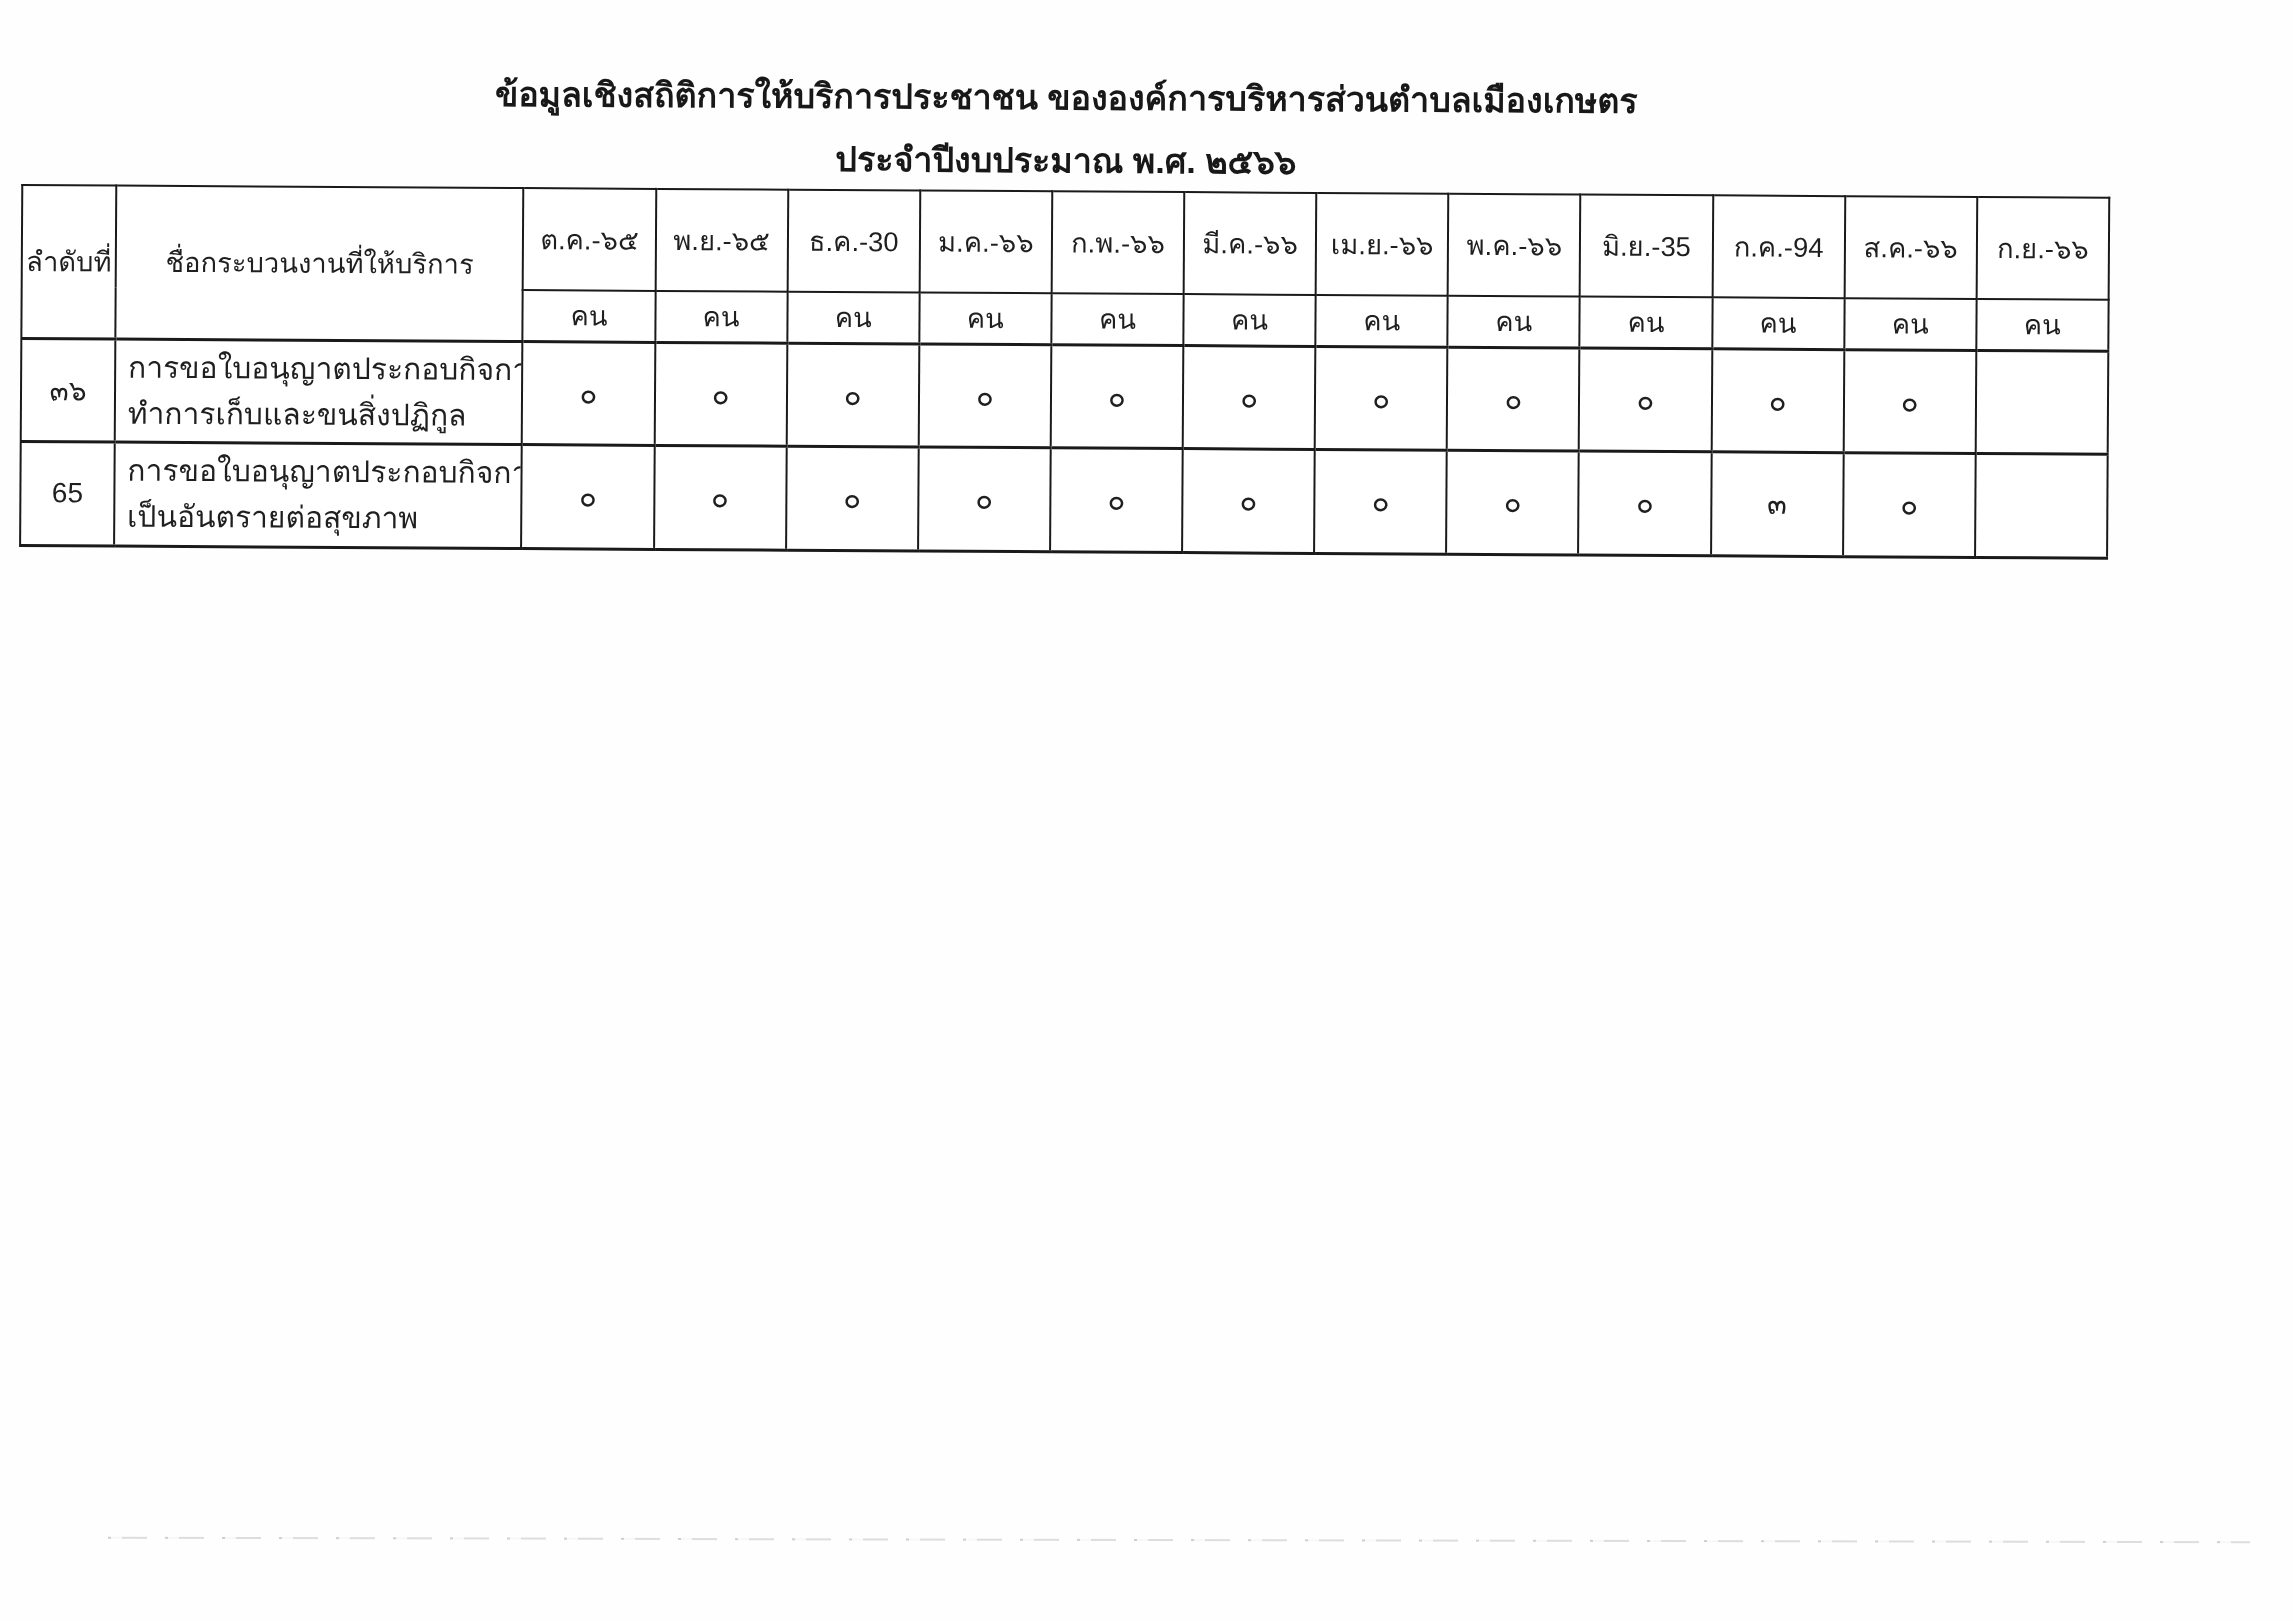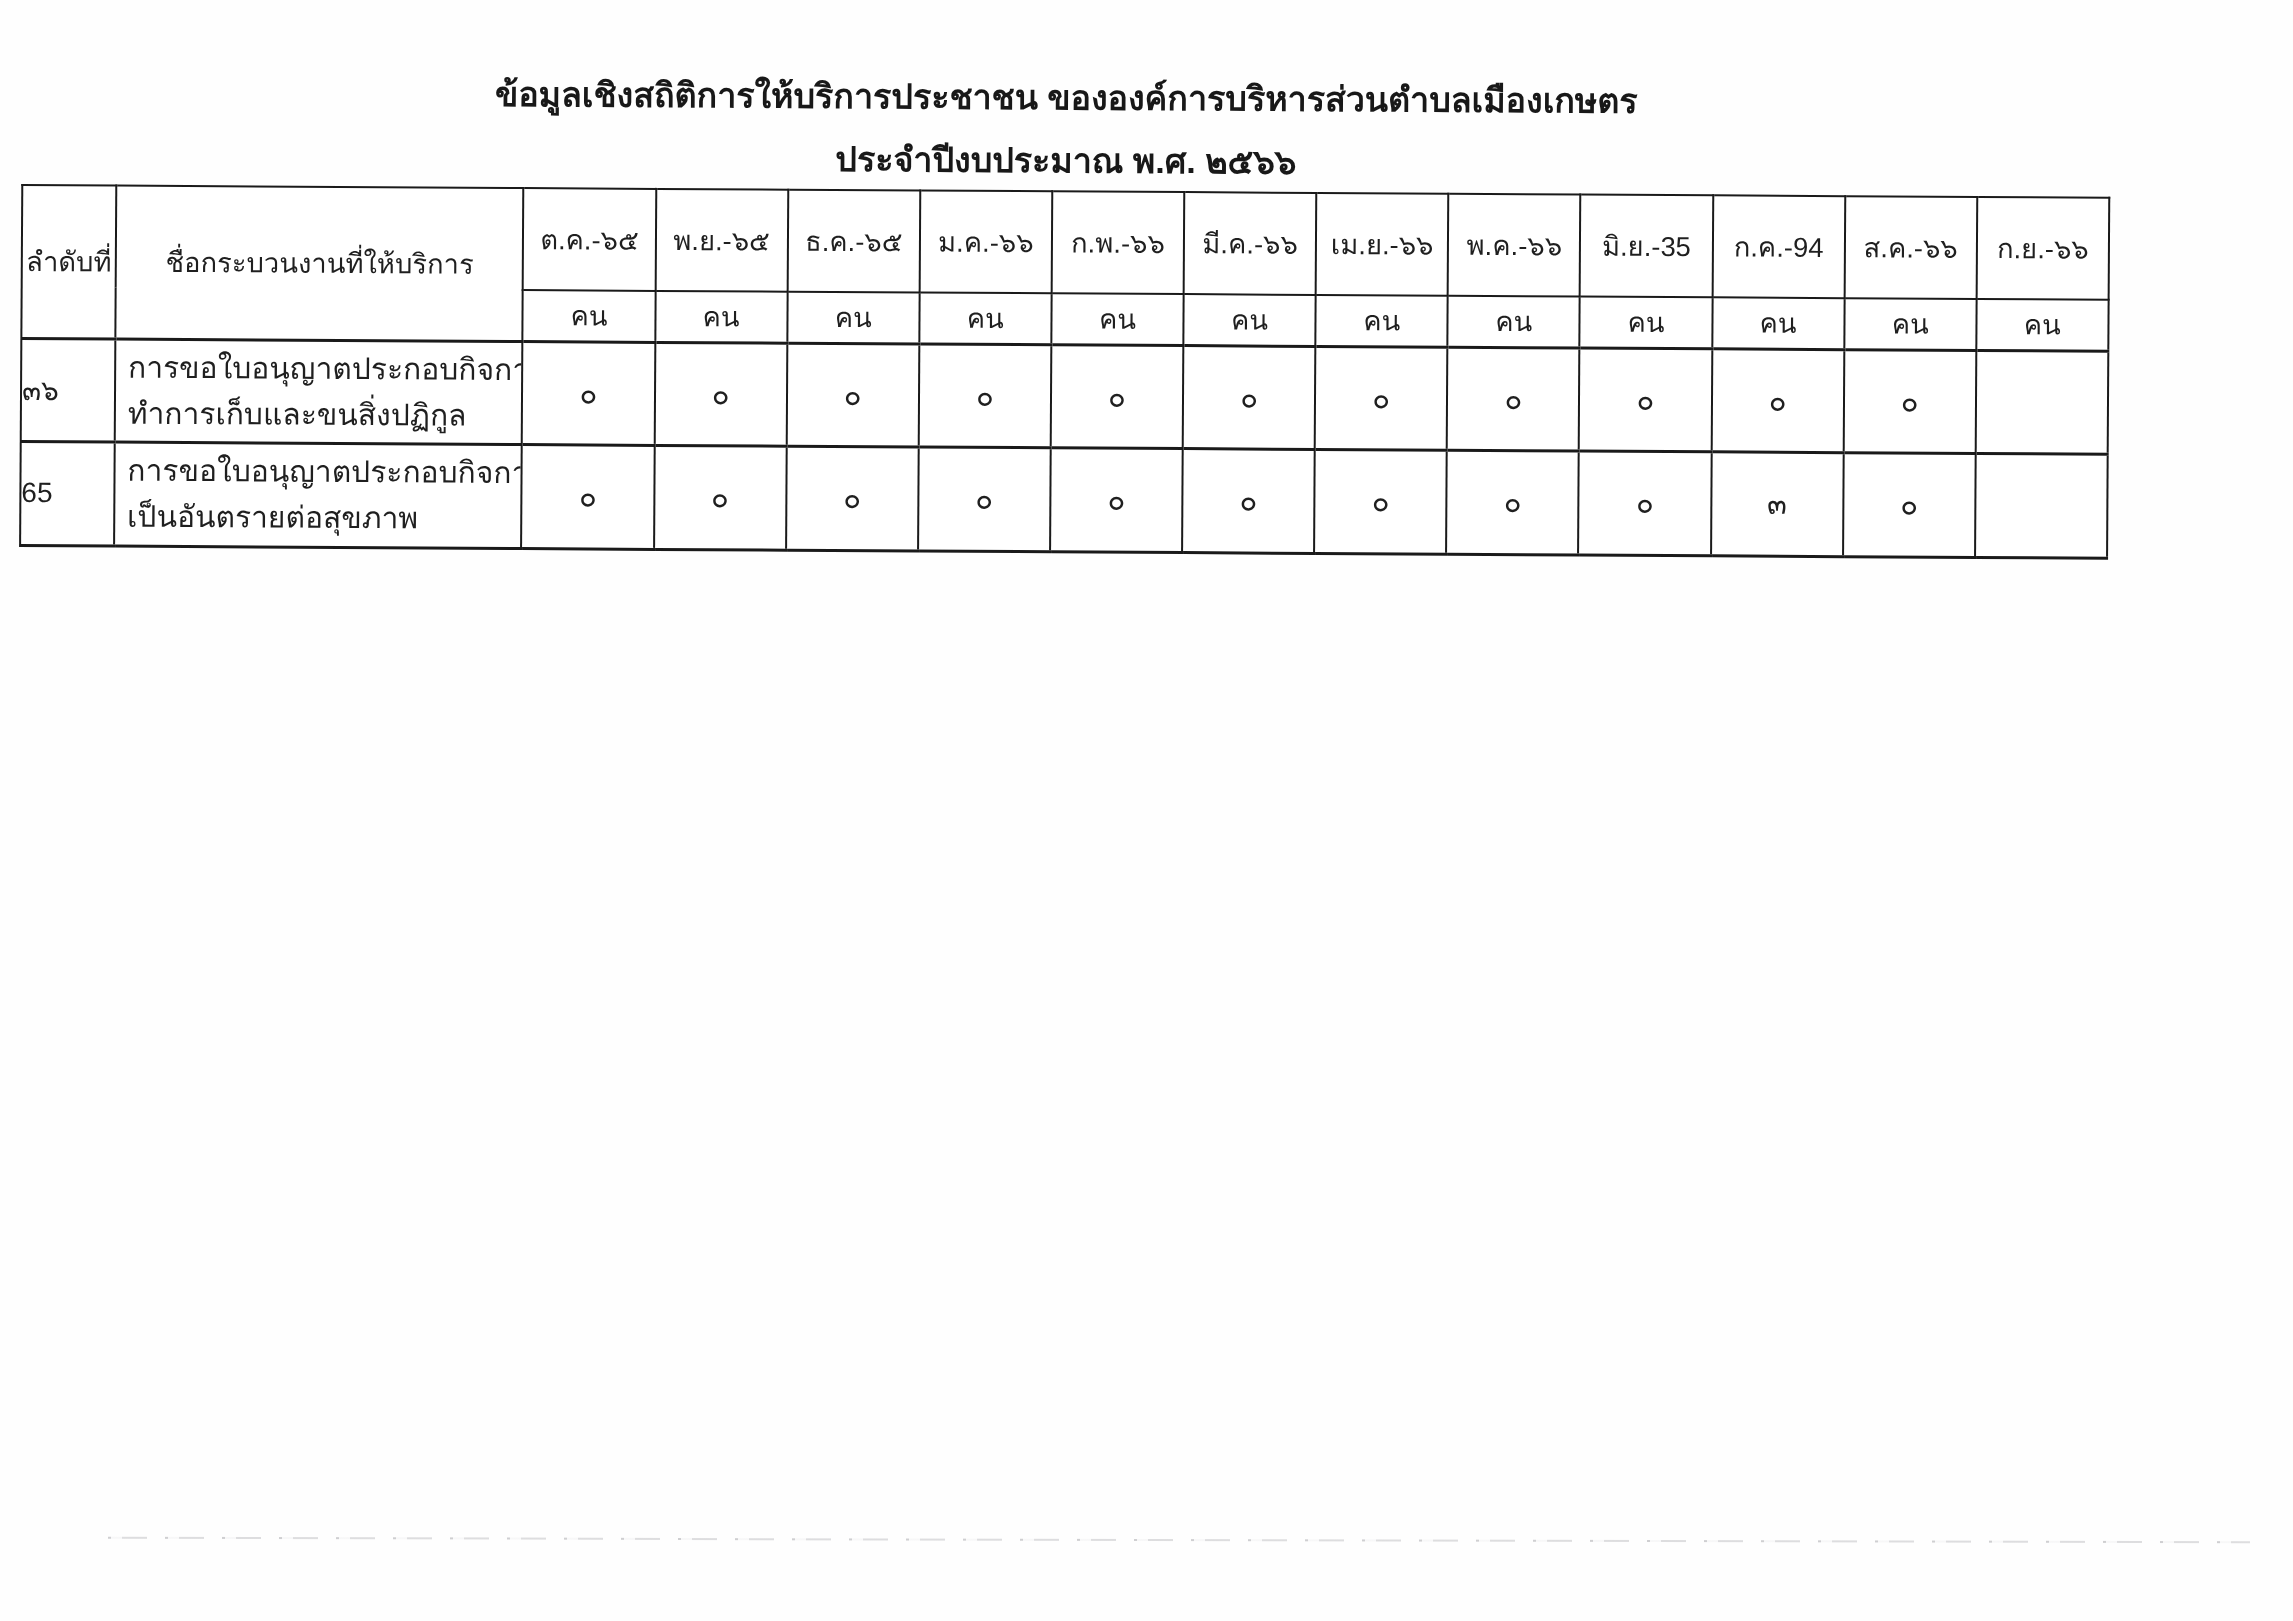--- a/index.html
+++ b/index.html
@@ -40,21 +40,21 @@
     font-weight:normal;
     vertical-align:middle;
     overflow:hidden;
   }
   table.stats { border:2.9px solid #151515; }
   tr.months-row th { height:102px; font-size:27.4px; text-align:center; border-bottom-width:2.9px; }
   tr.months-row th.span-head { border-bottom-width:3.9px; }
   tr.units-row th { height:51px; font-size:27.4px; text-align:center; border-bottom-width:3.9px;margin-top:40px; }
   tbody tr.data-row td { height:102px; border-bottom-width:3.9px; }
   tbody tr.data-row:last-child td { height:104px; }
-  td.td-no { text-align:left; font-size:28px; }
+  td.td-no { text-align:center; font-size:28px; }
   td.td-name { text-align:left; padding:3.9px 9.8px 3.9px 11.8px; font-size:30px; line-height:46px; }
   td.td-name .name-line { display:block; white-space:nowrap; }
   td.td-val { text-align:center; font-size:29px; }
   th.th-no { font-size:28px; }
   th.th-name { font-size:29px; }
   .scan-line {
     position:absolute;
     left:108px; top:1539px;
     width:2142px; height:2px;
     background:repeating-linear-gradient(90deg,
@@ -90,21 +90,21 @@
           <col style="width:132px">
           <col style="width:132px">
           <col style="width:132px">
       </colgroup>
       <thead>
         <tr class="months-row">
           <th rowspan="2" class="th-no span-head">ลำดับที่</th>
           <th rowspan="2" class="th-name span-head">ชื่อกระบวนงานที่ให้บริการ</th>
           <th>ต.ค.-๖๕</th>
           <th>พ.ย.-๖๕</th>
-          <th>ธ.ค.-๖๕</th>
+          <th>ธ.ค.-30</th>
           <th>ม.ค.-๖๖</th>
           <th>ก.พ.-๖๖</th>
           <th>มี.ค.-๖๖</th>
           <th>เม.ย.-๖๖</th>
           <th>พ.ค.-๖๖</th>
           <th>มิ.ย.-35</th>
           <th>ก.ค.-94</th>
           <th>ส.ค.-๖๖</th>
           <th>ก.ย.-๖๖</th>
         </tr>

